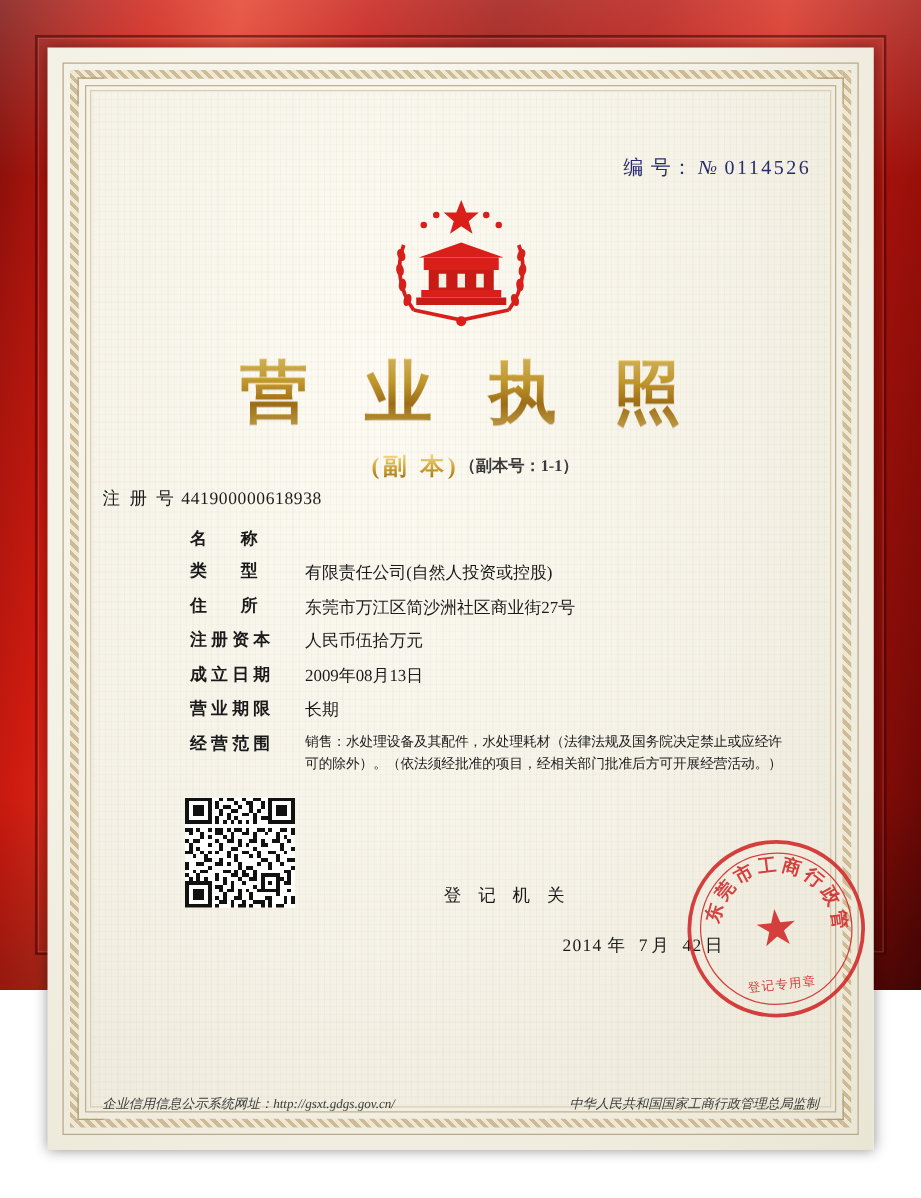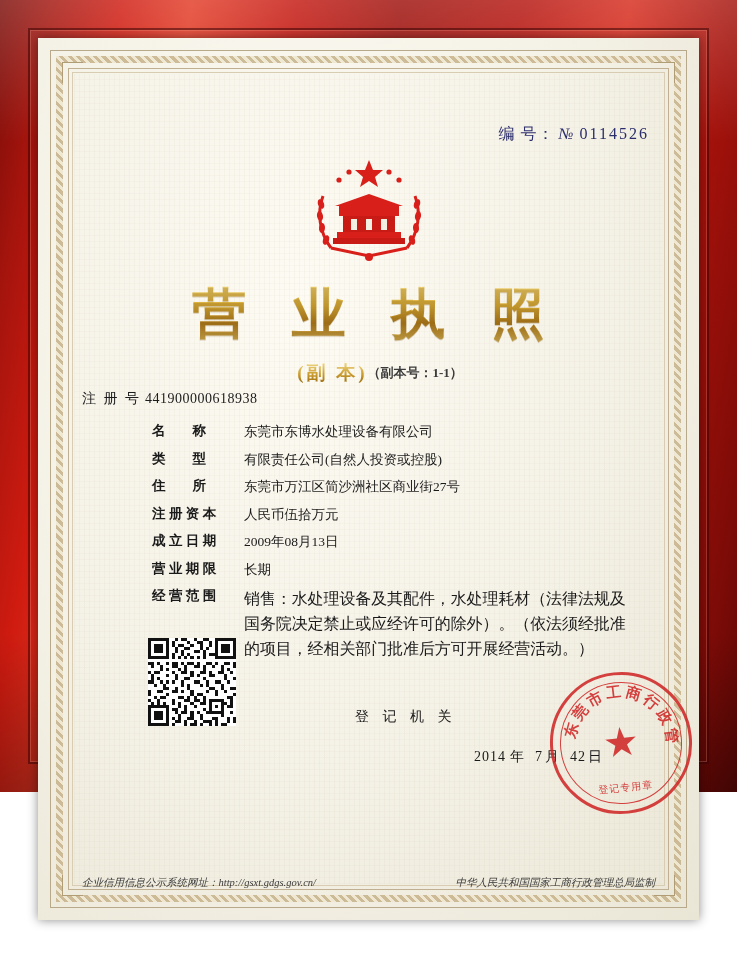--- a/index.html
+++ b/index.html
@@ -204,21 +204,21 @@
     font-weight: bold;
     letter-spacing: 0;
     display: flex;
     justify-content: space-between;
   }
   .field-value {
     flex: 1 1 auto;
     line-height: 1.45;
   }
   .field-row.scope .field-value {
-    font-size: 16px;
+    font-size: 11px;
     line-height: 1.55;
     letter-spacing: -0.1px;
   }
 
   
   .qr {
     position: absolute;
     left: 66px;
     top: 556px;
     width: 88px;
@@ -237,21 +237,21 @@
   }
   .date-line {
     position: absolute;
     left: 368px;
     top: 666px;
     font-size: 14px;
     color: #1a1a1a;
     letter-spacing: 1px;
   }
   .date-line span { display: inline-block; }
-  .date-line .y { margin-right: 2px; margin-left: 24px; }
+  .date-line .y { margin-right: 2px; }
   .date-line .unit { margin: 0 10px 0 2px; }
 
   
   .seal {
     position: absolute;
     left: 468px;
     top: 590px;
     width: 136px;
     height: 136px;
     border-radius: 50%;
@@ -371,21 +371,20 @@
         <span class="copy">(副 本)</span><span class="copy-no">（副本号：1-1）</span>
       </div>
 
       <div class="reg-no">
         <span class="label">注 册 号</span><span class="value">441900000618938</span>
       </div>
 
       <div class="fields">
         <div class="field-row">
           <div class="field-label">名　　称</div>
-          <div class="field-value">东莞市东博水处理设备有限公司</div>
         </div>
         <div class="field-row">
           <div class="field-label">类　　型</div>
           <div class="field-value">有限责任公司(自然人投资或控股)</div>
         </div>
         <div class="field-row">
           <div class="field-label">住　　所</div>
           <div class="field-value">东莞市万江区简沙洲社区商业街27号</div>
         </div>
         <div class="field-row">

